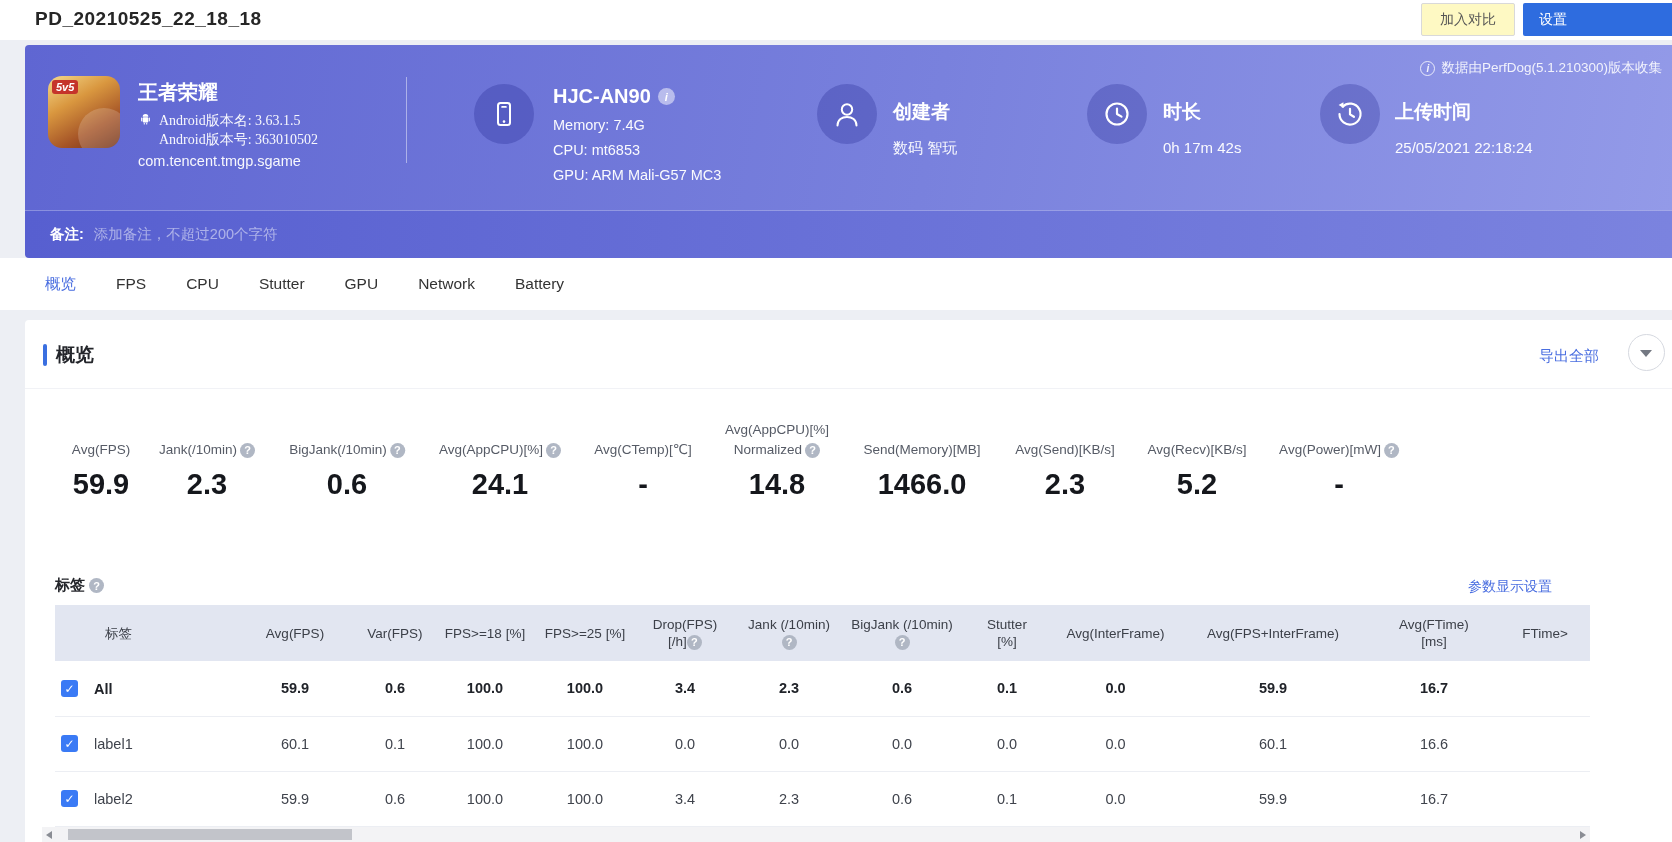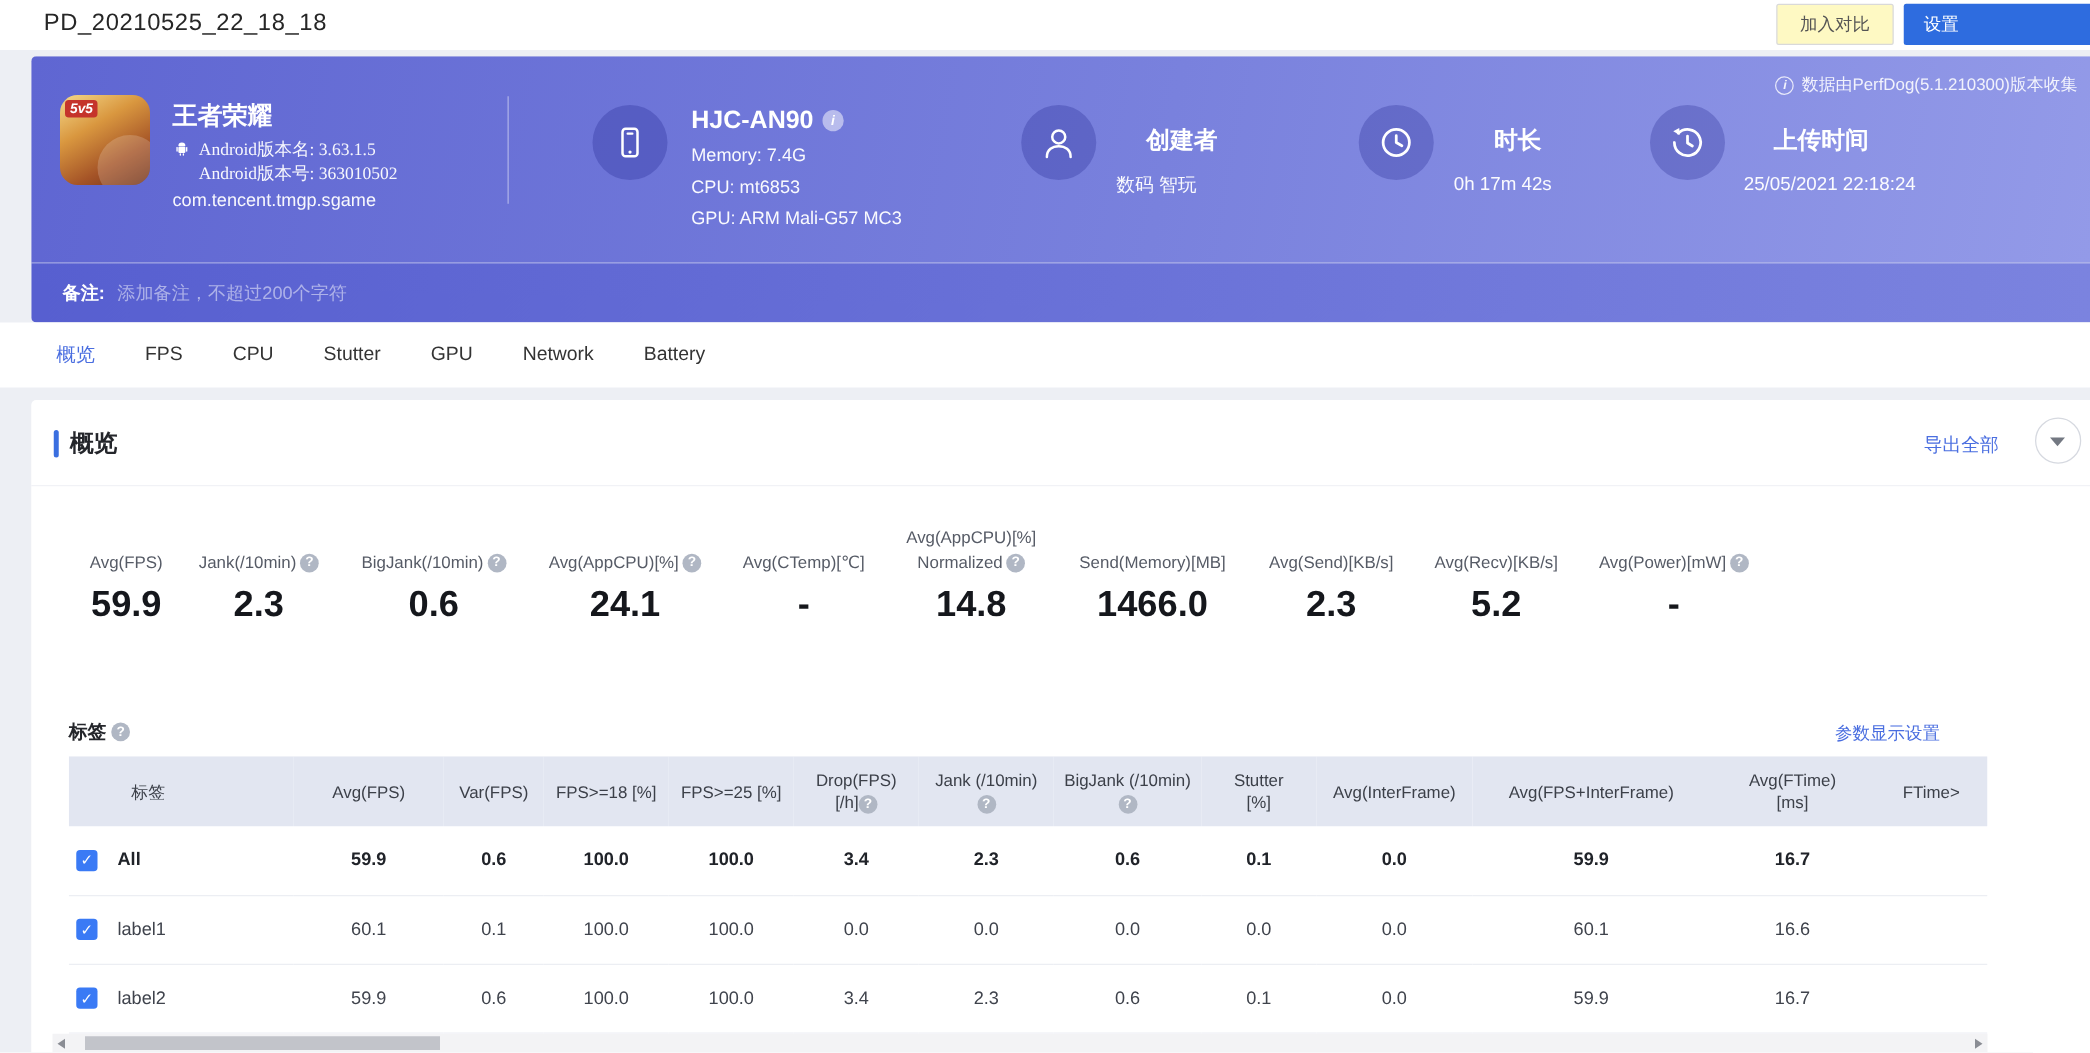--- a/index.html
+++ b/index.html
@@ -3,21 +3,21 @@
 <meta charset="utf-8">
 <style>
   * { margin:0; padding:0; box-sizing:border-box; }
   html,body { width:1672px; height:842px; overflow:hidden; }
   body {
     font-family:"Liberation Sans","DejaVu Sans",sans-serif;
     background:#edeff4; position:relative; color:#333;
   }
   
   .topbar { position:absolute; left:0; top:0; width:1672px; height:40px; background:#fff; }
-  .topbar-title { position:absolute; left:35px; top:8px; font-size:19px; font-weight:400; color:#262626; letter-spacing:0.5px; }
+  .topbar-title { position:absolute; left:35px; top:8px; font-size:19px; font-weight:700; color:#262626; letter-spacing:0.5px; }
   .btn-compare { position:absolute; left:1421px; top:3px; width:94px; height:33px; background:#fef9c3; border:1px solid #d9d9d9; border-radius:2px; font-size:14px; color:#555; text-align:center; line-height:31px; cursor:pointer; }
   .btn-settings { position:absolute; left:1523px; top:3px; width:160px; height:33px; background:#2e6cdf; border:none; border-radius:2px; font-size:14px; color:#fff; text-align:left; padding-left:16px; line-height:33px; cursor:pointer; }
   
   .header-card { position:absolute; left:25px; top:45px; width:1647px; height:213px; border-radius:4px 0 0 4px; overflow:hidden; }
   .hc-main { position:absolute; left:0; top:0; width:100%; height:165px; background:linear-gradient(100deg,#5f66d2 0%,#7981dd 55%,#939ae8 100%); }
   .hc-note { position:absolute; left:0; top:165px; width:100%; height:48px; background:linear-gradient(90deg,#575fd0,#7b83df); border-top:1px solid rgba(255,255,255,0.3); display:flex; align-items:center; padding-left:25px; }
   .hc-note-label { color:#fff; font-weight:700; font-size:14.5px; margin-right:10px; }
   .hc-note-input { color:rgba(255,255,255,0.5); font-size:14.5px; cursor:text; flex:1; }
   .collector-note { position:absolute; top:14px; right:10px; color:rgba(255,255,255,0.88); font-size:13.5px; display:flex; align-items:center; gap:6px; }
   .info-outline { width:15px; height:15px; border:1.4px solid rgba(255,255,255,0.8); border-radius:50%; font-size:10px; font-style:italic; font-weight:700; display:inline-flex; align-items:center; justify-content:center; color:rgba(255,255,255,0.9); }
@@ -33,23 +33,23 @@
   .c-device { left:449px; top:39px; }
   .c-creator { left:792px; top:39px; }
   .c-duration { left:1062px; top:39px; }
   .c-upload { left:1295px; top:39px; }
   .device-block { position:absolute; left:528px; top:40px; color:#fff; }
   .device-model { font-size:20px; font-weight:700; display:flex; align-items:center; gap:7px; }
   .info-filled { width:17px; height:17px; border-radius:50%; background:rgba(255,255,255,0.5); color:#fff; font-size:11px; font-style:italic; font-weight:700; display:inline-flex; align-items:center; justify-content:center; }
   .device-line { font-size:14.5px; color:rgba(255,255,255,0.96); margin-top:9px; }
   .meta-block { position:absolute; color:#fff; }
   .m-creator { left:868px; top:54px; }
-  .m-duration { left:1138px; top:54px;text-align:center; }
+  .m-duration { left:1138px; top:54px; }
   .m-upload { left:1370px; top:54px; }
-  .meta-label { font-size:19px; font-weight:700;margin-left:24px; }
+  .meta-label { font-size:19px; font-weight:700; }
   .meta-value { font-size:15px; margin-top:14px; color:rgba(255,255,255,0.96); }
   
   .tabbar { position:absolute; left:0; top:258px; width:1672px; height:52px; background:#fff; display:flex; align-items:center; gap:40px; padding-left:45px; }
   .tab { font-size:15.5px; color:#333; cursor:pointer; }
   .tab.active { color:#4a6ee0; }
   
   .card2 { position:absolute; left:25px; top:320px; width:1647px; height:522px; background:#fff; border-radius:4px 0 0 0; }
   .sec-bar { position:absolute; left:18px; top:24px; width:4px; height:22px; background:#3a6fe0; border-radius:2px; }
   .sec-title { position:absolute; left:31px; top:22px; font-size:19px; font-weight:700; color:#24262b; }
   .export-link { position:absolute; left:1514px; top:27px; font-size:15px; color:#4a6ee0; cursor:pointer; }

